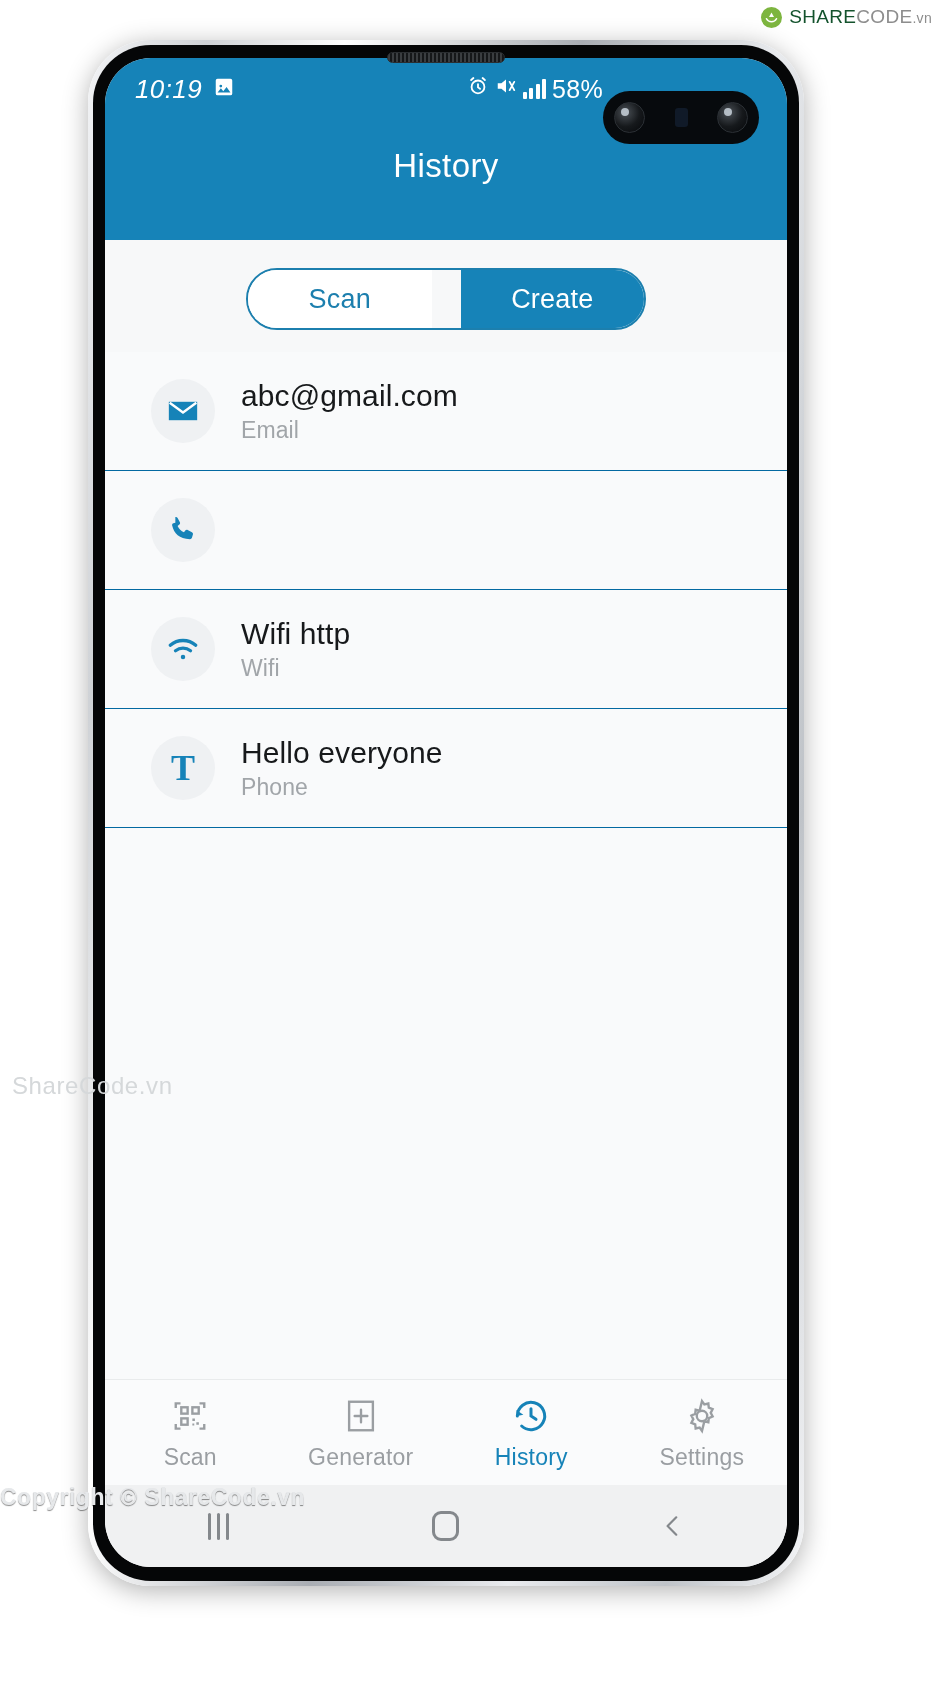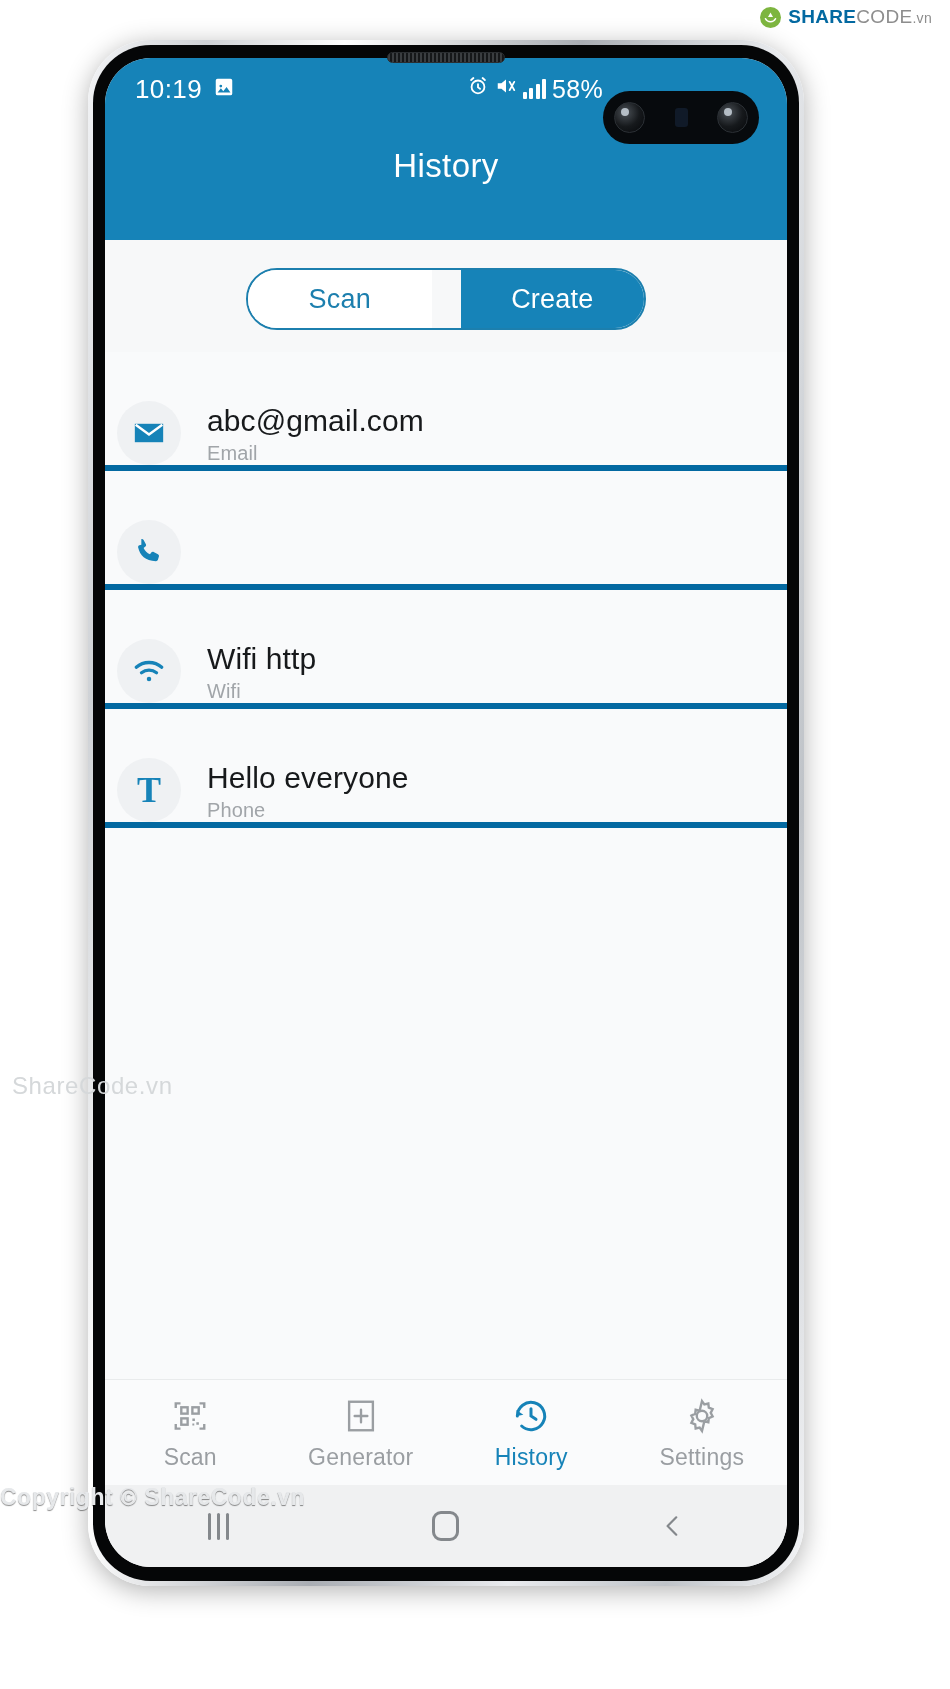--- a/index.html
+++ b/index.html
@@ -25,21 +25,21 @@
   }
   .brand-mark {
     width: 21px; height: 21px;
     border-radius: 50%;
     background: #7DB53F;
     display: flex; align-items: center; justify-content: center;
     flex: 0 0 auto;
   }
   .brand-mark svg { display: block; }
   .brand-text { font-size: 19px; letter-spacing: .3px; white-space: nowrap; }
-  .brand-share { color: #0369a1; font-weight: bold; }
+  .brand-share { color: #14532d; font-weight: normal; }
   .brand-code  { color: #8d8d8d; font-weight: normal; }
   .brand-vn    { color: #8d8d8d; font-size: 14px; margin-top: 16px; }
 
   
   .device {
     position: absolute;
     left: 88px;
     top: 40px;
     width: 716px;
     height: 1546px;
@@ -111,21 +111,21 @@
     color: #ffffff;
   }
   .status-bar {
     height: 62px;
     display: flex;
     align-items: center;
     padding: 0 24px 0 30px;
     font-size: 25px;
     color: #ffffff;
   }
-  .status-left { display: flex; align-items: center; gap: 11px; }
+  .status-left { display: flex; align-items: center; gap: 11px; font-style: italic; }
   .status-clock { font-size: 26px; letter-spacing: .4px; }
   .status-right {
     margin-left: auto;
     display: flex;
     align-items: center;
     gap: 6px;
     font-size: 24px;
     padding-right: 160px;
   }
   .status-battery { font-size: 25px; letter-spacing: .3px; }
@@ -165,44 +165,44 @@
     cursor: pointer;
     background: #ffffff;
     color: #1c7fae;
   }
   .seg-btn.active { background: #1683B8; color: #ffffff; margin-left: 29px; }
 
   
   .history-list { flex: 1 1 auto; background: #f9fafb; overflow: hidden; }
   .history-row {
     display: flex;
-    align-items: flex-end;
+    align-items: center;
     gap: 26px;
     height: 119px;
-    padding: 0 12px;
-    border-bottom: 6px solid #0369a1;
+    padding: 0 46px;
+    border-bottom: 1px solid #0369a1;
     cursor: pointer;
   }
   .row-icon {
     width: 64px; height: 64px; flex: 0 0 auto;
     border-radius: 50%;
     background: #eff1f3;
     display: flex; align-items: center; justify-content: center;
     color: #1683B8;
   }
   .row-icon .glyph-t { font-size: 36px; font-weight: bold; color: #1683B8; font-family: "Liberation Serif", serif; }
   .row-text { display: flex; flex-direction: column; gap: 4px; min-width: 0; }
   .row-title {
     font-size: 30px;
     color: #17191b;
     font-weight: 500;
     letter-spacing: .1px;
     white-space: nowrap;
   }
-  .row-sub { font-size: 20px; color: #a1a5a9; letter-spacing: .1px; }
+  .row-sub { font-size: 23px; color: #a1a5a9; letter-spacing: .1px; }
 
   
   .watermark {
     position: absolute;
     left: 12px;
     top: 1072px;
     font-size: 24px;
     color: #d5d8da;
     letter-spacing: .6px;
     z-index: 8;

